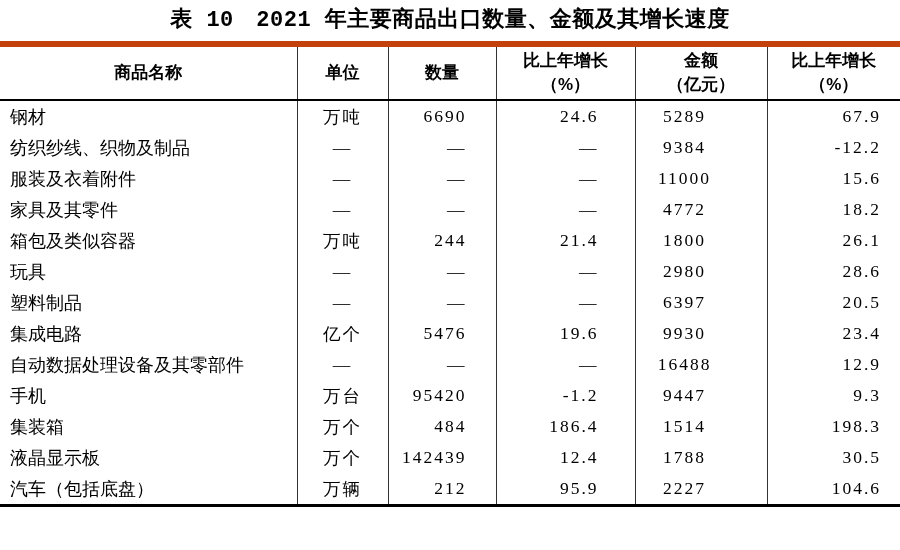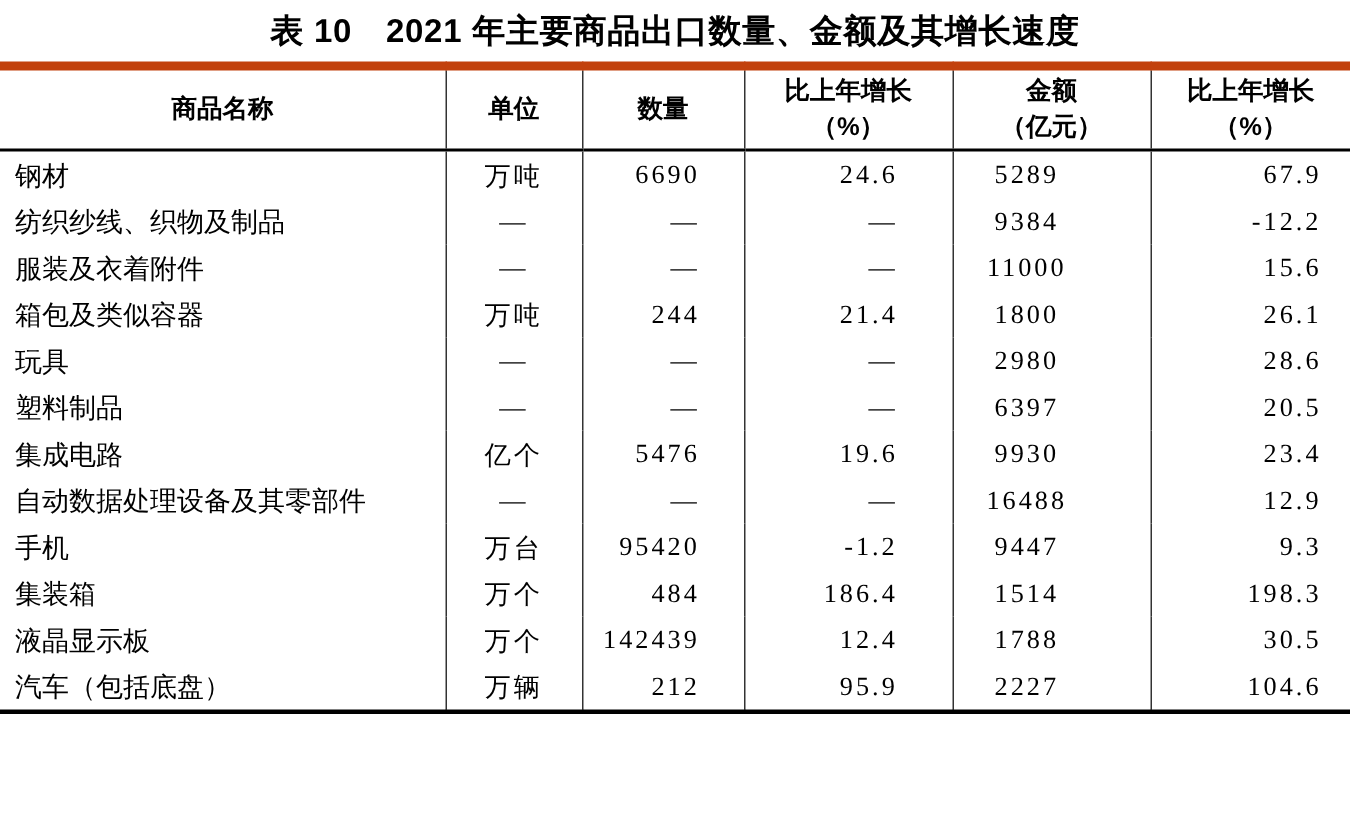--- a/index.html
+++ b/index.html
@@ -13,21 +13,21 @@
     height: 550px;
     overflow: hidden;
     font-family: "Liberation Serif", "DejaVu Serif", serif;
   }
   .title {
     width: 900px;
     box-sizing: border-box;
     padding-top: 8px;
     height: 41px;
     text-align: center;
-    font-family: Liberation Sans, sans-serif;
+    font-family: Liberation Mono, monospace;
     font-weight: 700;
     font-size: 22px;
     line-height: 26px;
     letter-spacing: 0.5px;
   }
   table.export-table {
     width: 900px;
     table-layout: fixed;
     border-collapse: collapse;
     border-top: 6px solid #c2410c;
@@ -130,20 +130,28 @@
       </tr>
       <tr>
         <td class="c1">服装及衣着附件</td>
         <td class="c2 num">—</td>
         <td class="c3 num">—</td>
         <td class="c4 num">—</td>
         <td class="c5 num">11000</td>
         <td class="c6 num">15.6</td>
       </tr>
       <tr>
+        <td class="c1">家具及其零件</td>
+        <td class="c2 num">—</td>
+        <td class="c3 num">—</td>
+        <td class="c4 num">—</td>
+        <td class="c5 num">4772</td>
+        <td class="c6 num">18.2</td>
+      </tr>
+      <tr>
         <td class="c1">箱包及类似容器</td>
         <td class="c2 num">万吨</td>
         <td class="c3 num">244</td>
         <td class="c4 num">21.4</td>
         <td class="c5 num">1800</td>
         <td class="c6 num">26.1</td>
       </tr>
       <tr>
         <td class="c1">玩具</td>
         <td class="c2 num">—</td>

